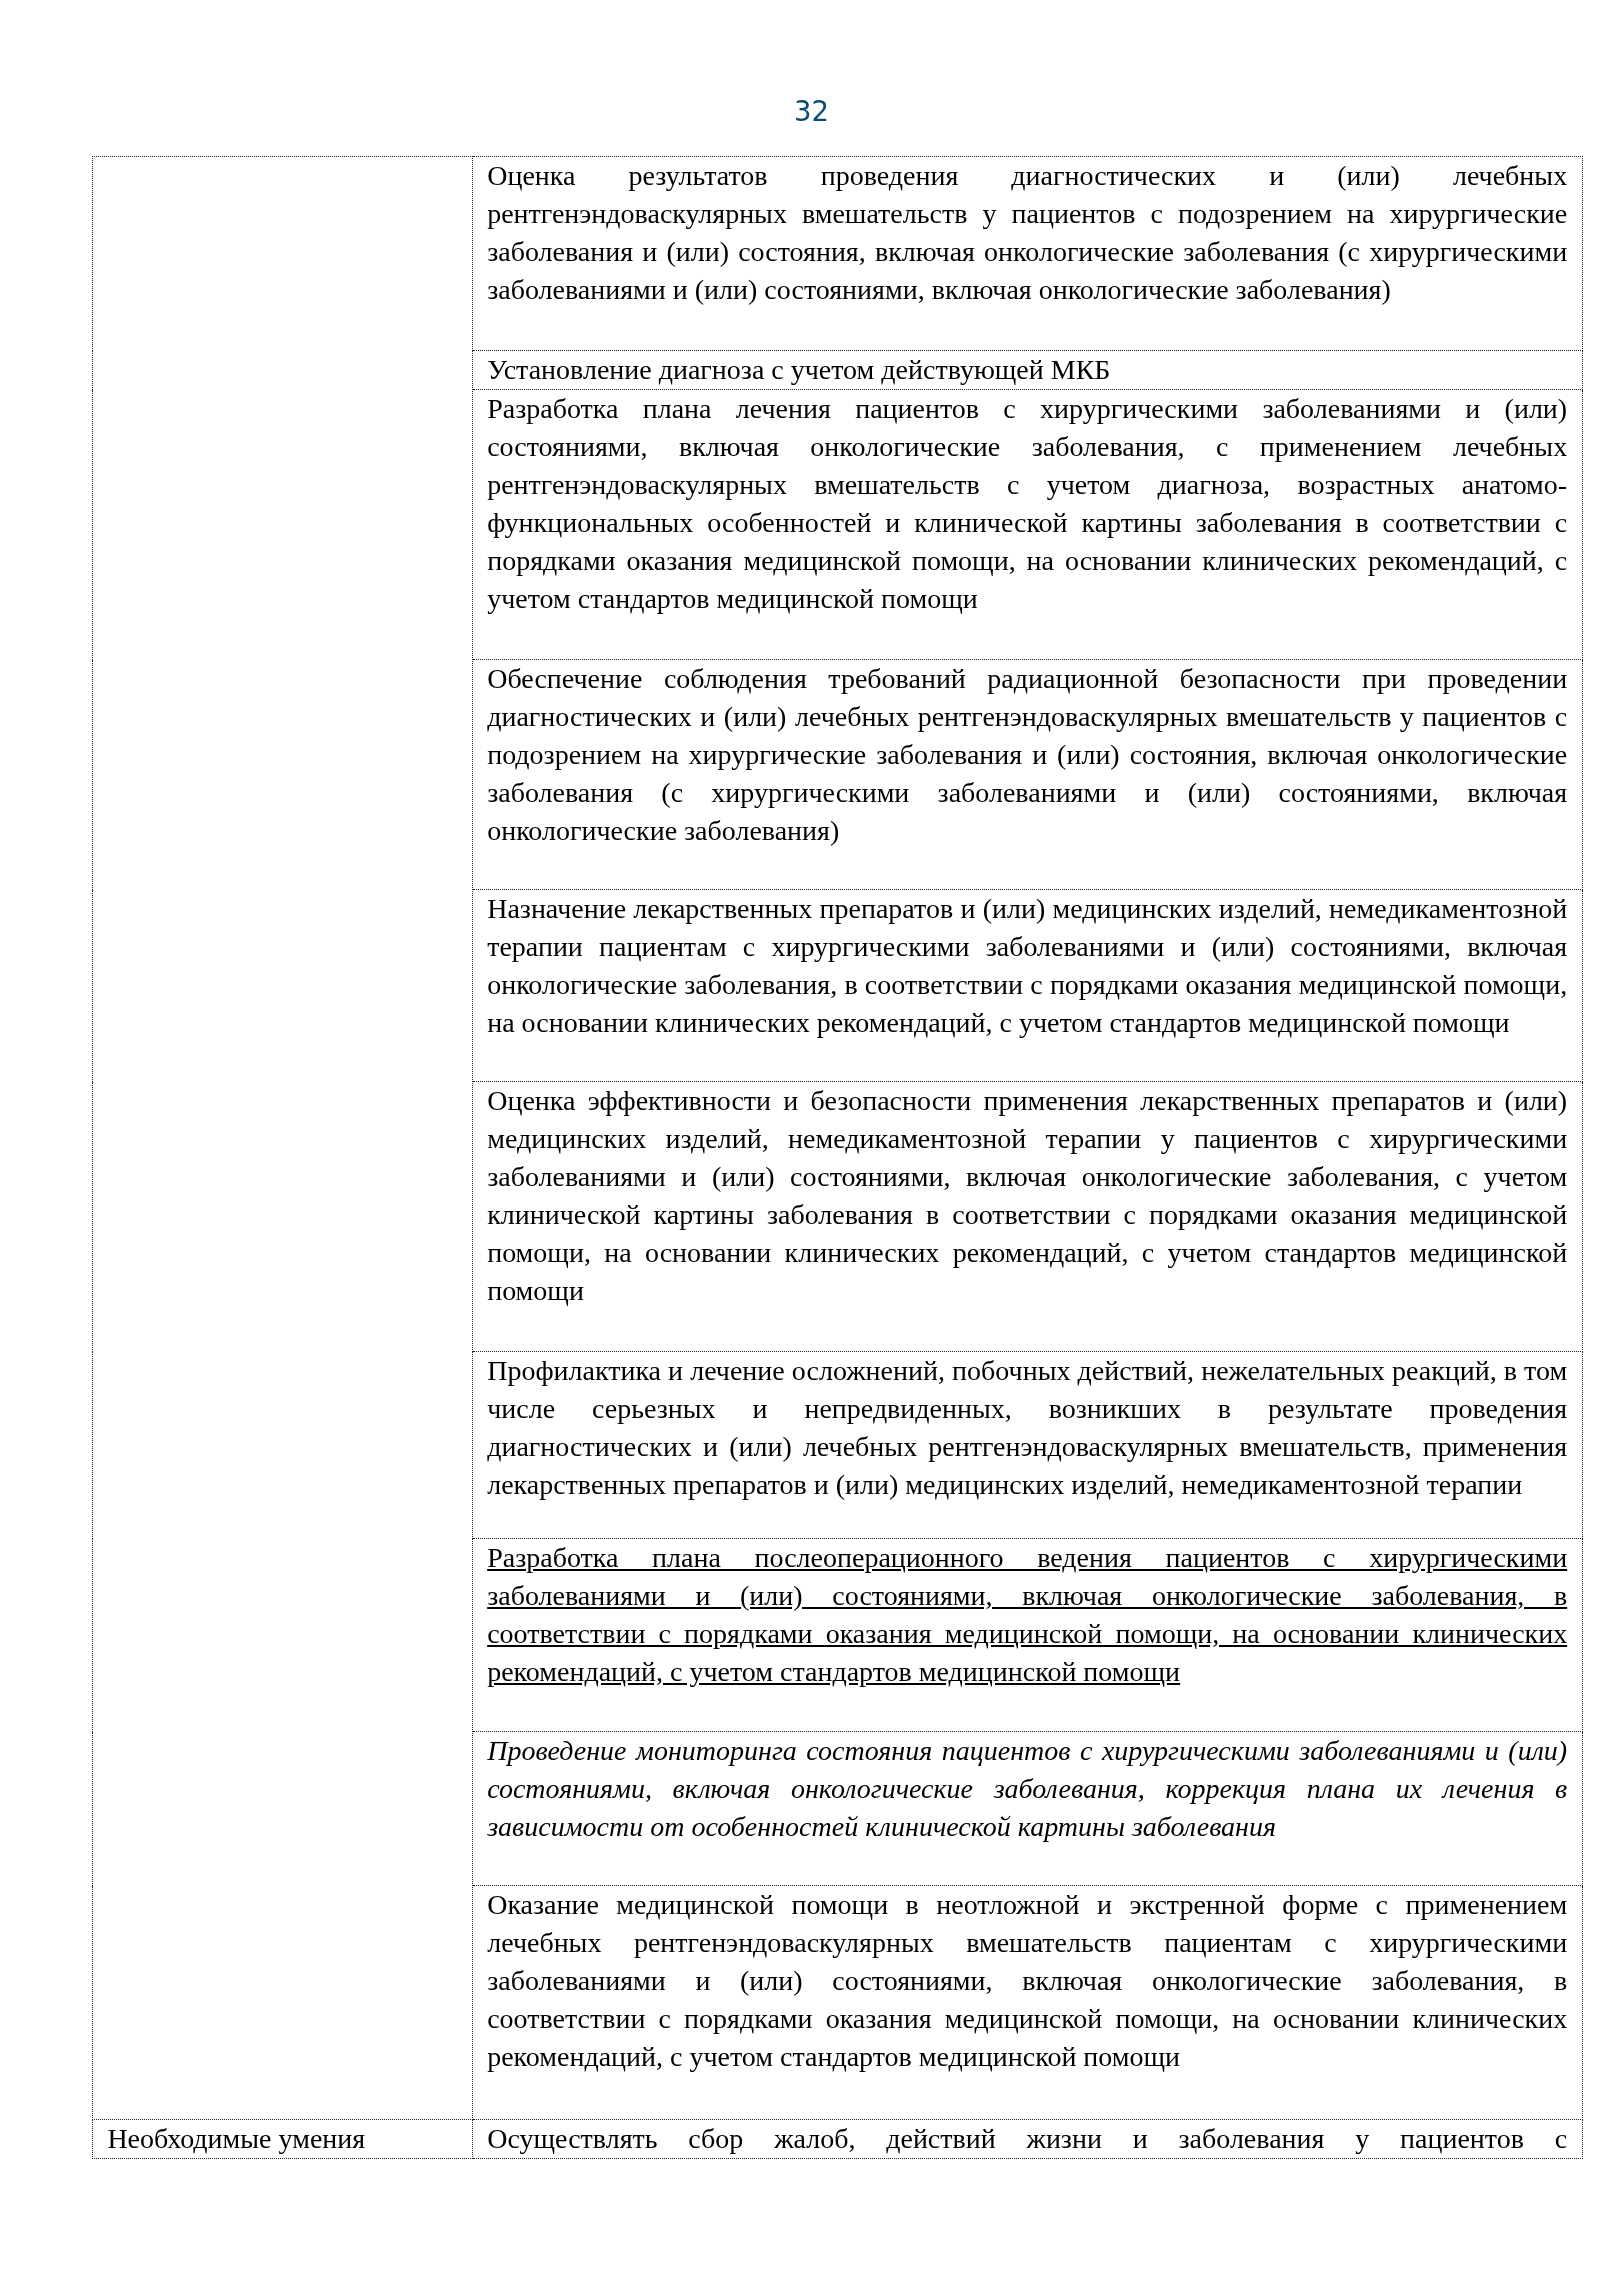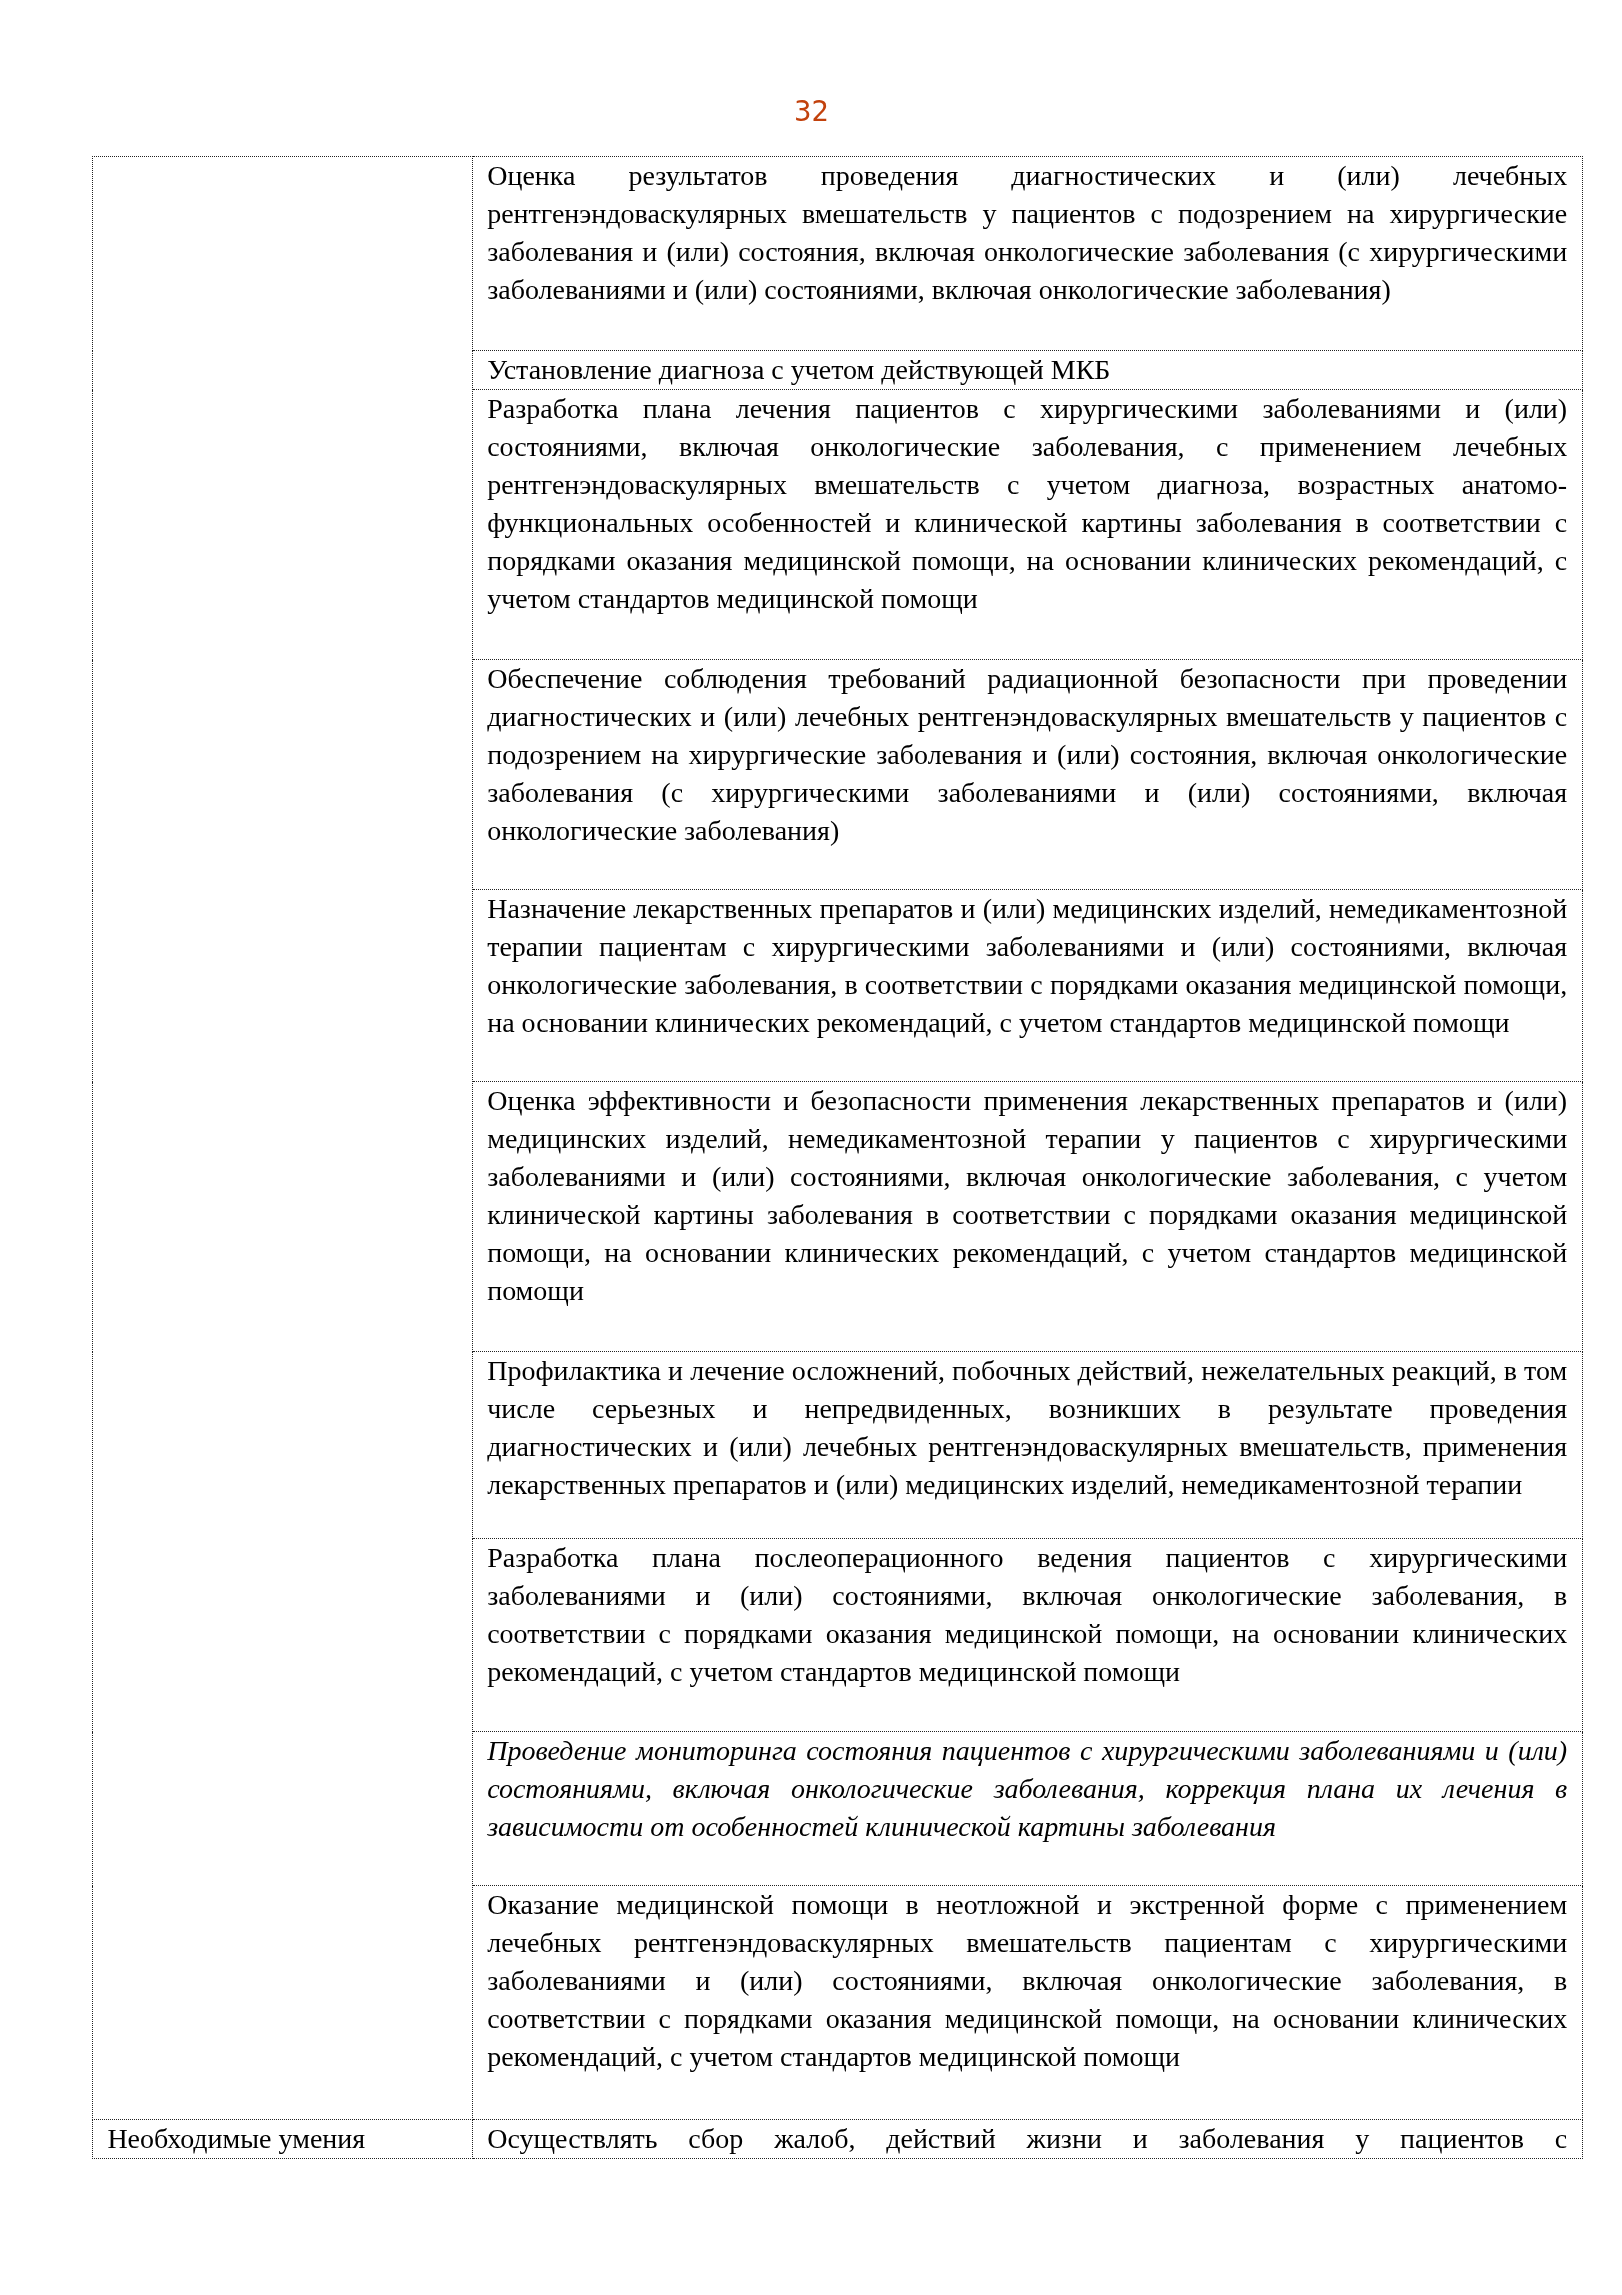--- a/index.html
+++ b/index.html
@@ -16,21 +16,21 @@
     }
     .page-number {
       position: absolute;
       top: 92px;
       left: 0;
       width: 1623px;
       text-align: center;
       font-family: "DejaVu Sans", sans-serif;
       font-size: 27.5px;
       line-height: 39px;
-      color: #c2410c;
+      color: #0c4a6e;
     }
     table.doc-table {
       position: absolute;
       top: 156px;
       left: 92px;
       width: 1431px;
       border-collapse: collapse;
       table-layout: fixed;
       font-family: "Liberation Serif", serif;
       font-size: 28px;
@@ -95,21 +95,21 @@
     <tr style="height:270px;">
       <td class="content-cell">
         <span class="cell-text">Оценка эффективности и безопасности применения лекарственных препаратов и (или) медицинских изделий, немедикаментозной терапии у пациентов с хирургическими заболеваниями и (или) состояниями, включая онкологические заболевания, с учетом клинической картины заболевания в соответствии с порядками оказания медицинской помощи, на основании клинических рекомендаций, с учетом стандартов медицинской помощи</span>
       </td>
     </tr>
     <tr style="height:187px;">
       <td class="content-cell">
         <span class="cell-text">Профилактика и лечение осложнений, побочных действий, нежелательных реакций, в том числе серьезных и непредвиденных, возникших в результате проведения диагностических и (или) лечебных рентгенэндоваскулярных вмешательств, применения лекарственных препаратов и (или) медицинских изделий, немедикаментозной терапии</span>
       </td>
     </tr>
-    <tr style="height:193px;">
+    <tr style="height:193px;text-decoration:underline;">
       <td class="content-cell">
         <span class="cell-text">Разработка плана послеоперационного ведения пациентов с хирургическими заболеваниями и (или) состояниями, включая онкологические заболевания, в соответствии с порядками оказания медицинской помощи, на основании клинических рекомендаций, с учетом стандартов медицинской помощи</span>
       </td>
     </tr>
     <tr style="height:154px;font-style:italic;">
       <td class="content-cell">
         <span class="cell-text">Проведение мониторинга состояния пациентов с хирургическими заболеваниями и (или) состояниями, включая онкологические заболевания, коррекция плана их лечения в зависимости от особенностей клинической картины заболевания</span>
       </td>
     </tr>
     <tr style="height:234px;margin-top:44px;">

